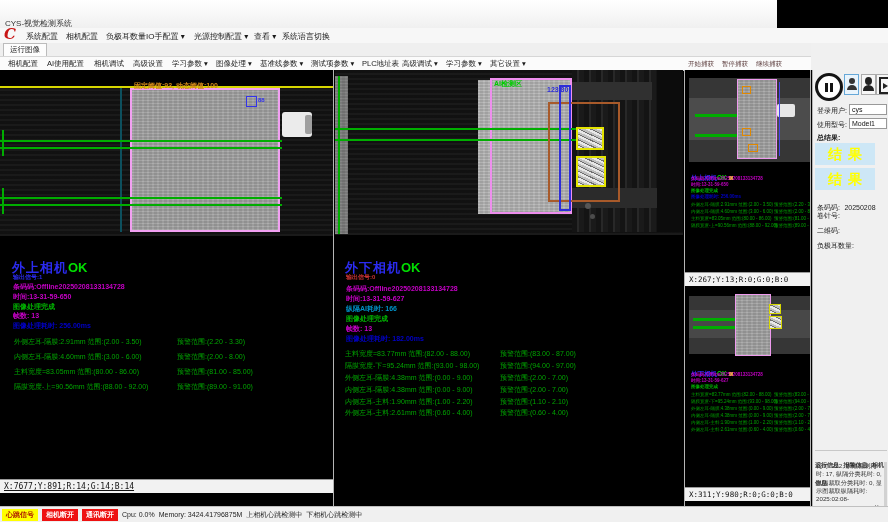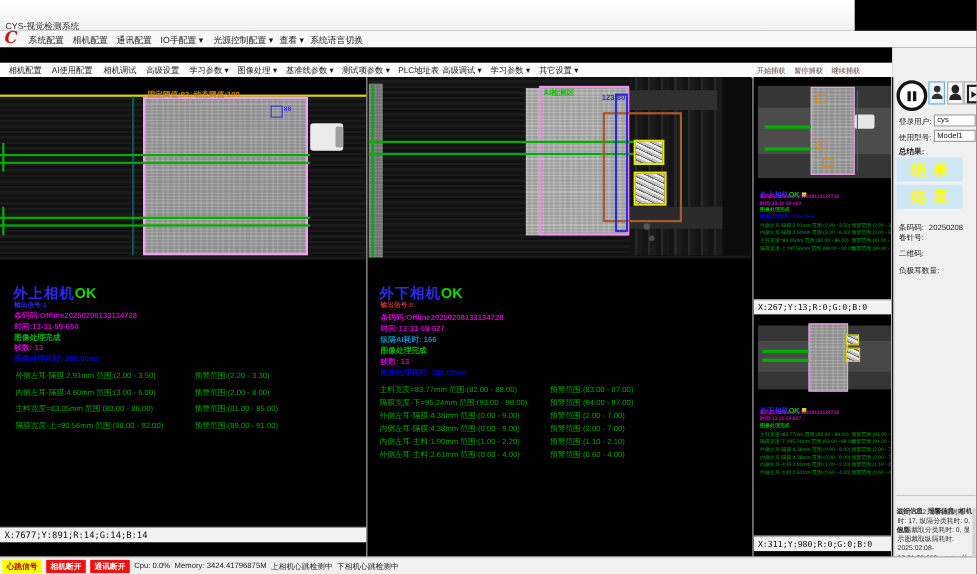--- a/index.html
+++ b/index.html
@@ -90,26 +90,29 @@
 <div id="screen">
 
   <div class="abs titlebar">
     <span class="abs title-text">CYS-视觉检测系统</span>
   </div>
 
   <div class="abs menubar"></div>
   <span class="abs logo">C</span>
   <span class="abs mi" style="left:26px;top:31px;">系统配置</span>
   <span class="abs mi" style="left:66px;top:31px;">相机配置</span>
-  <span class="abs mi" style="left:106px;top:31px;">通讯配置</span>
+  <span class="abs mi" style="left:106px;top:31px;">负极耳数量</span>
   <span class="abs mi" style="left:146px;top:31px;">IO手配置 ▾</span>
   <span class="abs mi" style="left:194px;top:31px;">光源控制配置 ▾</span>
   <span class="abs mi" style="left:254px;top:31px;">查看 ▾</span>
   <span class="abs mi" style="left:282px;top:31px;">系统语言切换</span>
 
+  <div class="abs tabrow">
+    <span class="abs tab">运行图像</span>
+  </div>
 
   <div class="abs toolbar"></div>
   <span class="abs ti" style="left:8px;top:59px;">相机配置</span>
   <span class="abs ti" style="left:47px;top:59px;">AI使用配置</span>
   <span class="abs ti" style="left:94px;top:59px;">相机调试</span>
   <span class="abs ti" style="left:133px;top:59px;">高级设置</span>
   <span class="abs ti" style="left:172px;top:59px;">学习参数 ▾</span>
   <span class="abs ti" style="left:216px;top:59px;">图像处理 ▾</span>
   <span class="abs ti" style="left:260px;top:59px;">基准线参数 ▾</span>
   <span class="abs ti" style="left:311px;top:59px;">测试项参数 ▾</span>
@@ -160,21 +163,21 @@
       <span class="mwarn">预警范围:(2.00 - 8.00)</span>
     </div>
     <div class="abs mrow" style="top:297px;">
       <span>主料宽度=83.05mm 范围:(80.00 - 86.00)</span>
       <span class="mwarn">预警范围:(81.00 - 85.00)</span>
     </div>
     <div class="abs mrow" style="top:312px;">
       <span>隔膜宽度-上=90.56mm 范围:(88.00 - 92.00)</span>
       <span class="mwarn">预警范围:(89.00 - 91.00)</span>
     </div>
-    <div class="abs coordbar" style="top:409px;width:333px;">X:7677;Y:891;R:14;G:14;B:14</div>
+    <div class="abs coordbar" style="top:409px;width:333px;text-decoration:underline;">X:7677;Y:891;R:14;G:14;B:14</div>
   </div>
 
   <div class="abs panel" style="left:335px;top:70px;width:348px;height:436px;">
     <div class="abs bgband" style="left:0;top:0;width:348px;height:165px;"></div>
     <div class="abs plate" style="left:0;top:6px;width:13px;height:158px;opacity:.75;"></div>
     <div class="abs gline" style="left:3px;top:6px;width:2px;height:158px;"></div>
     <div class="abs slats" style="left:237px;top:0;width:111px;height:162px;"></div>
     <div class="abs" style="left:237px;top:12px;width:80px;height:18px;background:#303030;"></div>
     <div class="abs" style="left:237px;top:118px;width:85px;height:20px;background:#2b2b2b;"></div>
     <div class="abs" style="left:322px;top:0;width:26px;height:162px;background:#0c0c0c;"></div>

